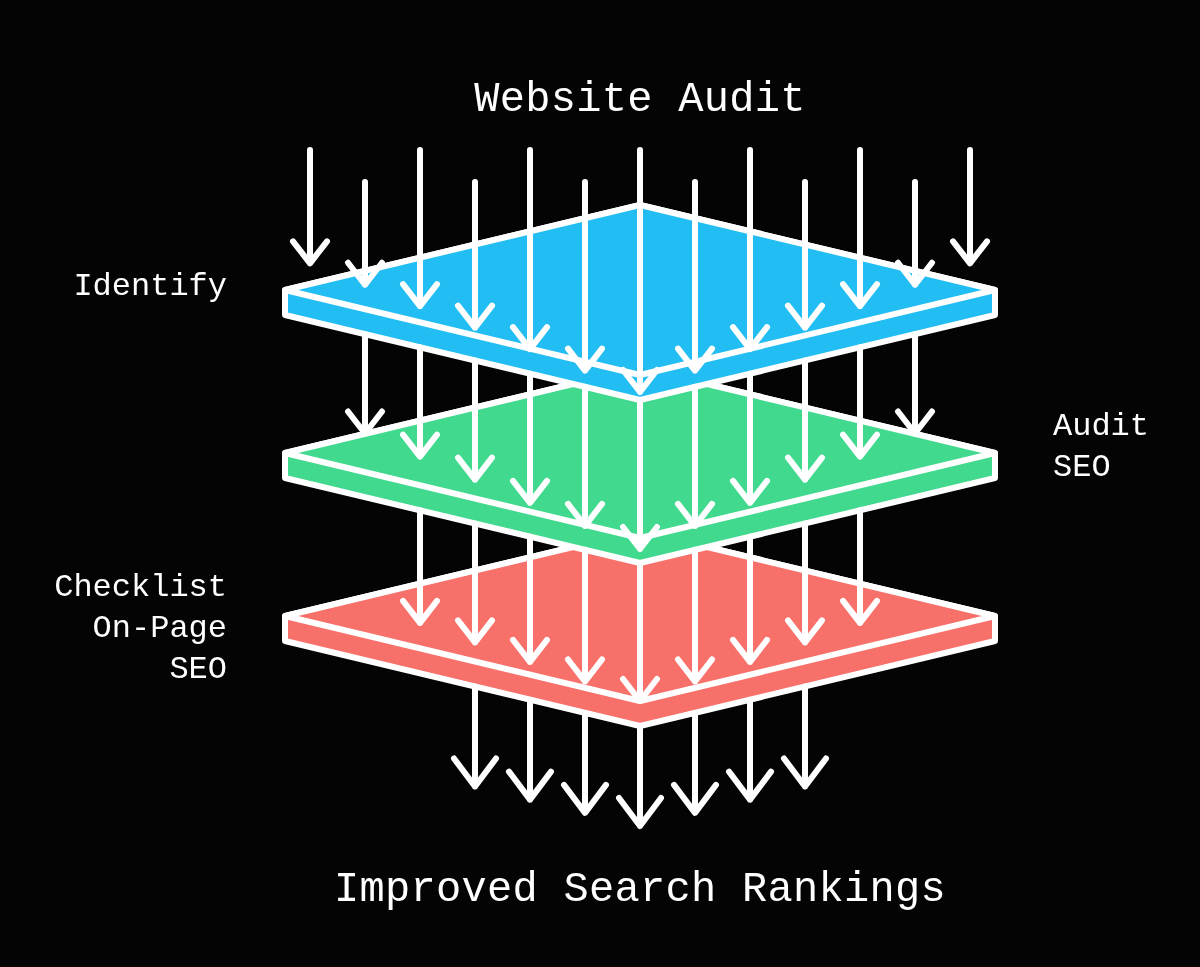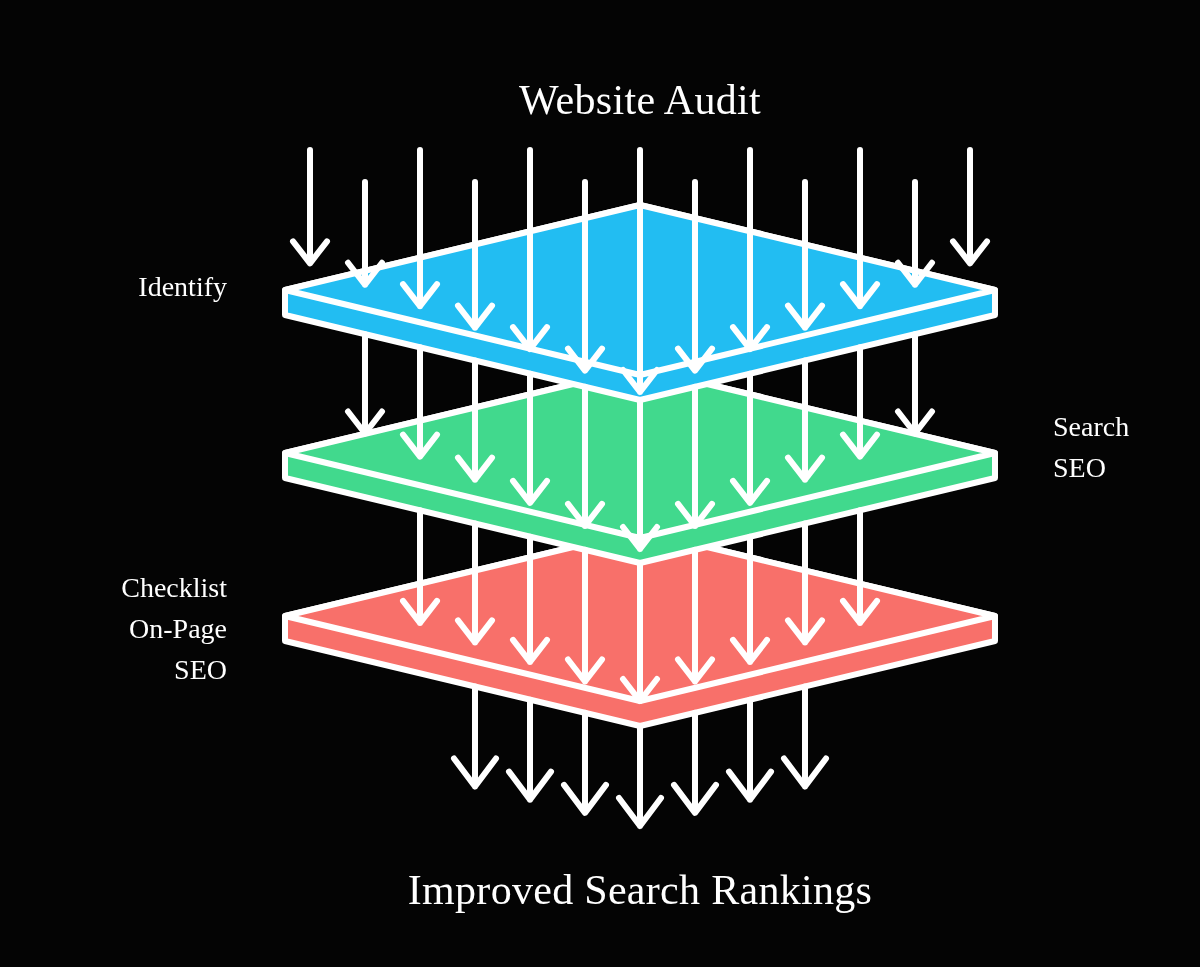--- a/index.html
+++ b/index.html
@@ -1,37 +1,37 @@
 <!DOCTYPE html>
 <html><head>
 <meta charset="utf-8">
 <style>
   html, body { margin: 0; padding: 0; background: #000; }
   .stage {
     position: relative;
     width: 1200px;
     height: 967px;
     overflow: hidden;
-    font-family: Liberation Serif, serif;
+    font-family: Liberation Mono, monospace;
   }
   .stage svg { position: absolute; left: 0; top: 0; }
   .big-title {
     position: absolute;
     left: 640px;
     transform: translateX(-50%);
     white-space: nowrap;
     font-size: 42px;
     font-weight: 500;
     letter-spacing: 0.3px;
   }
   .top-title { top: 76px; }
   .bottom-title { top: 866px; }
   .side-label {
     position: absolute;
-    font-size: 28px;
+    font-size: 32px;
     font-weight: 500;
     line-height: 41px;
     white-space: nowrap;
   }
   .side-label.align-right { text-align: right; left: 0; width: 227px; }
   .side-label.align-left  { text-align: left;  left: 1053px; }
 </style>
 </head>
 <body>
 
@@ -99,21 +99,21 @@
       </g>
     </svg>
 
   <div class="big-title top-title">Website Audit</div>
 
   <div id="labels">
       <div class="side-label align-right" style="top: 266px;">
         <div>Identify</div>
       </div>
       <div class="side-label align-left" style="top: 406px;">
-        <div>Search</div>
+        <div>Audit</div>
         <div>SEO</div>
       </div>
       <div class="side-label align-right" style="top: 567px;">
         <div>Checklist</div>
         <div>On-Page</div>
         <div>SEO</div>
       </div>
     </div>
 
   <div class="big-title bottom-title">Improved Search Rankings</div>

